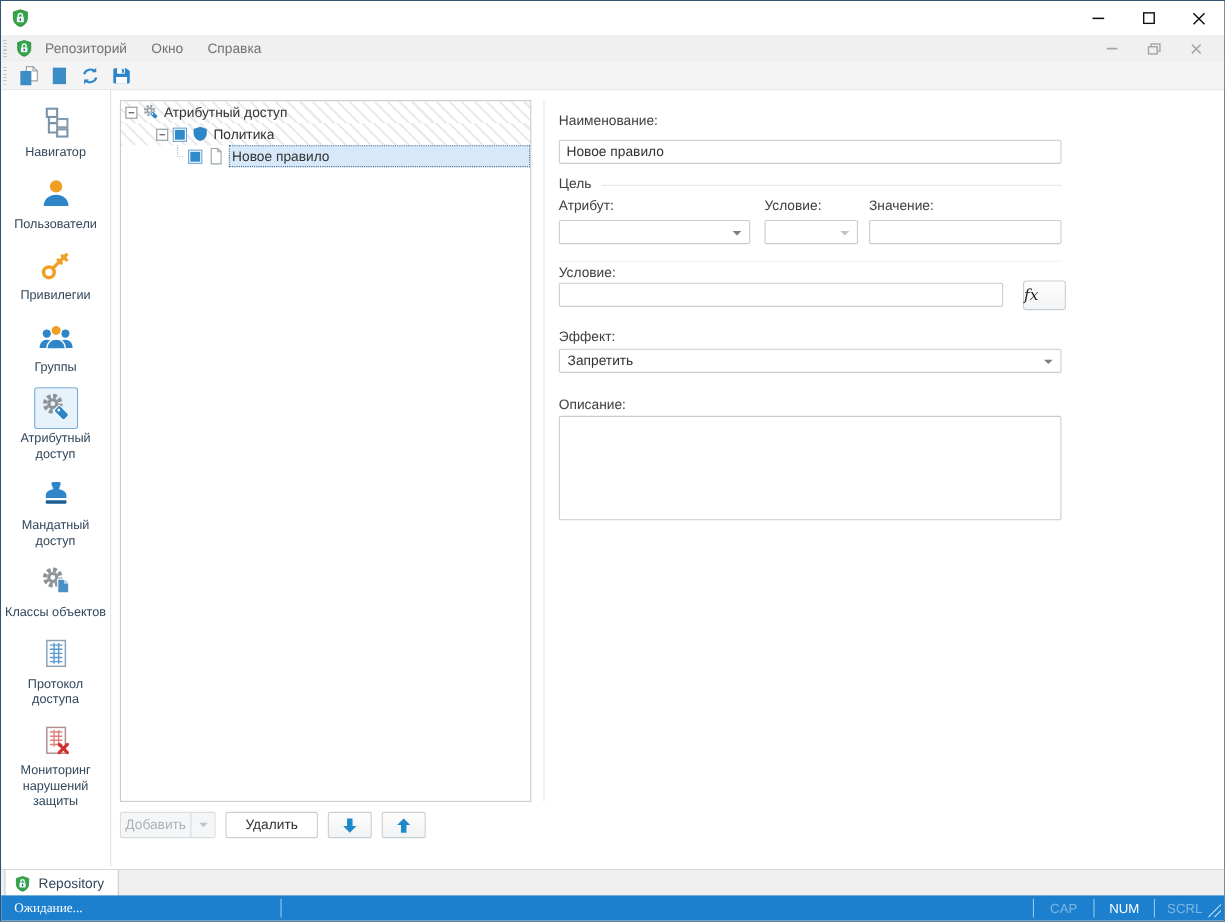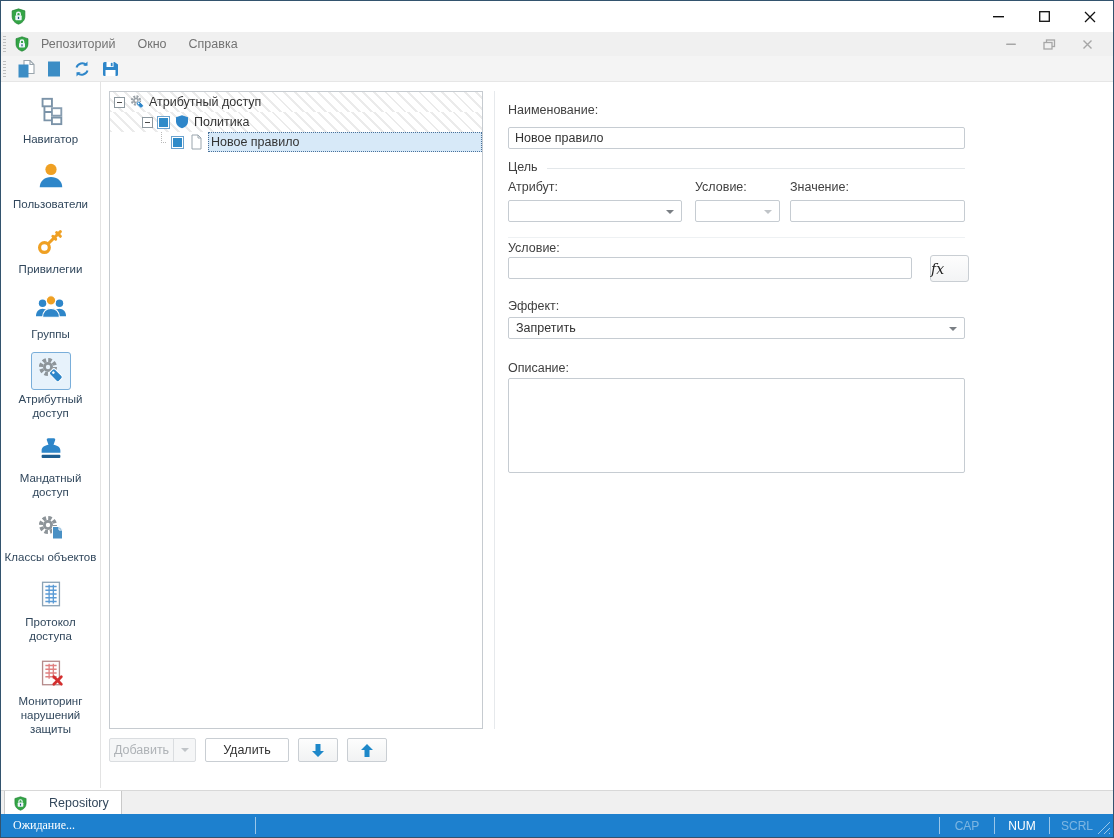--- a/index.html
+++ b/index.html
@@ -77,21 +77,21 @@
   .dd .tri-down{position:absolute;right:7px;top:9px;}
   .group-line{position:absolute;height:1px;background:#e3e7ea;}
   .fx-btn{position:absolute;left:929px;top:254px;width:37px;height:25px;border:1px solid #c9ced3;
     border-radius:3px;background:linear-gradient(#fdfdfd,#f3f4f5);display:flex;align-items:center;
     font-family:"DejaVu Serif",serif;font-style:italic;font-size:14px;color:#222;}
   
   .tabstrip{position:absolute;left:0;top:789px;right:0;height:24px;background:#f0f0f0;
     border-top:1px solid #d8d8d8;}
   .tab{position:absolute;left:3px;top:0;height:24px;background:#fff;border:1px solid #c9c9c9;
     border-top:none;border-bottom:none;box-sizing:border-box;display:flex;align-items:center;
-    padding:0 12px 0 8px;font-size:12.5px;color:#33475b;gap:14px;}
+    padding:0 12px 0 8px;font-size:12.5px;color:#33475b;}
   .tab .app-icon{width:15px;height:15px;margin-right:7px;}
   
   .statusbar{position:absolute;left:0;top:813px;right:0;bottom:0;background:#1d80ce;
     display:flex;align-items:center;color:#fff;font-size:12px;}
   .status-text{margin-left:12px;font-family:Liberation Serif, serif;}
   .vsep{width:1px;height:17px;background:rgba(255,255,255,.55);margin:0 10px;}
   .kbd-ind{width:34px;text-align:center;}
   .kbd-ind.off{color:rgba(255,255,255,.42);}
   .resize-grip{width:14px;height:14px;margin:8px 3px 3px 2px;align-self:flex-end;
     background:repeating-linear-gradient(135deg,transparent 0 3px,rgba(255,255,255,.55) 3px 4px);

